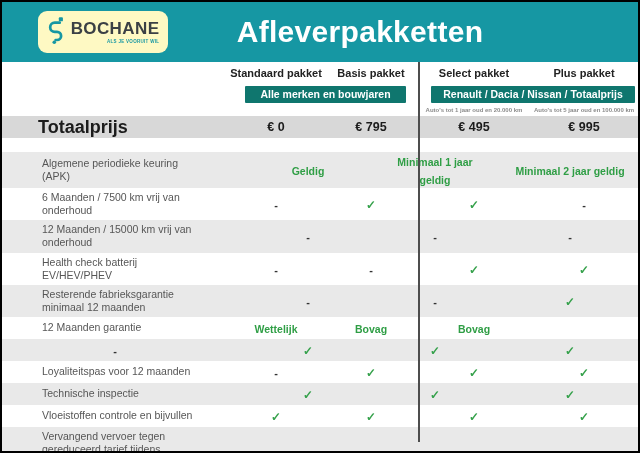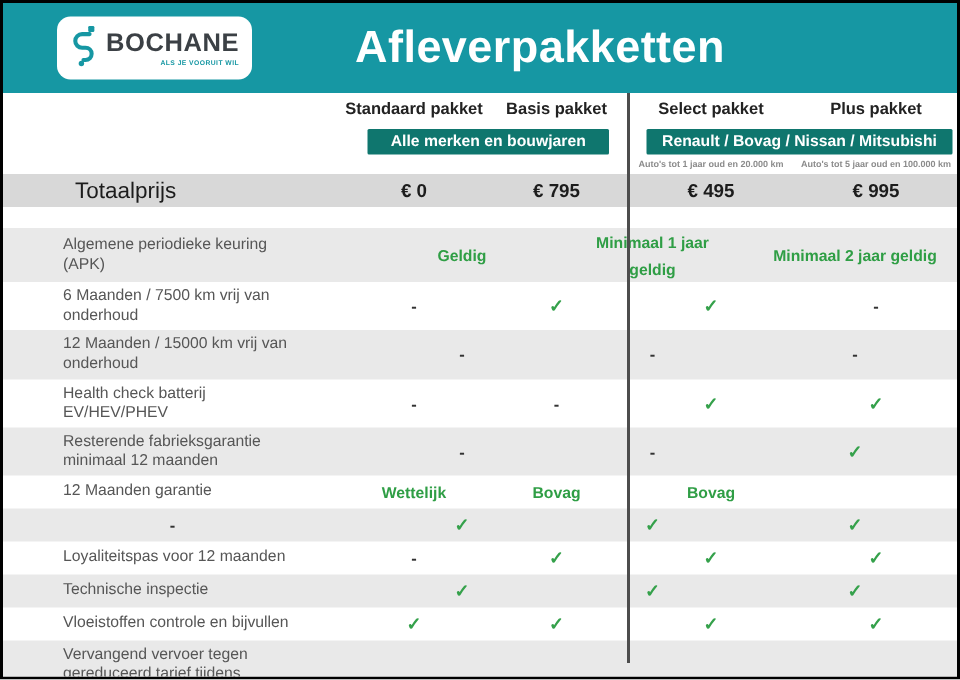--- a/index.html
+++ b/index.html
@@ -8,21 +8,21 @@
   .page {
     position:relative; width:640px; height:453px;
     border:2px solid #000; background:#ffffff; overflow:hidden;
   }
   
   .hdr {
     height:60px; background:#1697a3; display:flex; align-items:center; position:relative;
   }
   .logo-box {
     position:absolute; left:36px; top:9px; width:130px; height:42px;
-    background:#ffffff; border-radius:9px; display:flex; align-items:center;
+    background:#fef9c3; border-radius:9px; display:flex; align-items:center;
     justify-content:center; gap:4px; padding:2px 8px;
   }
   .logo-mark { flex:0 0 auto; }
   .logo-text { display:flex; flex-direction:column; align-items:flex-end; }
   .logo-brand { font-size:17px; font-weight:bold; color:#3b4045; letter-spacing:.4px; line-height:1; }
   .logo-tag { font-size:4.5px; font-weight:bold; color:#1697a3; letter-spacing:.3px; margin-top:2px; }
   .title {
     flex:1; text-align:center; padding-left:80px; color:#ffffff;
     font-size:30px; font-weight:bold; letter-spacing:.3px;
   }
@@ -37,21 +37,21 @@
     background:#0f766e; color:#ffffff; font-weight:bold; font-size:10.5px;
     text-align:center; border-radius:1px; padding:2px 0; line-height:1.2;
   }
   .badge-left  { grid-column:2 / span 2; margin:0 12px 0 17px; }
   .badge-right { grid-column:4 / span 2; margin:0 3px 0 13px; }
   .note-row { height:13px; }
   .pkg-note { font-size:6px; font-weight:bold; color:#8b8b8b; }
   .note-select { grid-column:4; } .note-plus { grid-column:5; }
   
   .total-row { height:22px; background:#d8d8d8; }
-  .total-label { font-size:15px; font-weight:normal; color:#1c1c1c; padding-left:48px; }
+  .total-label { font-size:18px; font-weight:bold; color:#1c1c1c; padding-left:36px; }
   .price { font-size:12.5px; font-weight:bold; color:#1c1c1c; }
   
   .rows { margin-top:14px; }
   .frow { min-height:22px; }
   .frow.shade { background:#e9e9e9;gap:32px; }
   .rlabel { font-size:10.5px; color:#565656; padding:3px 30px 3px 40px; line-height:1.25; }
   .check { color:#35a14b; font-size:12px; font-weight:bold; }
   .dash  { color:#333333; font-size:11px; font-weight:bold; }
   .gval  { color:#2f9e45; font-size:10.5px; font-weight:bold; }
   
@@ -85,21 +85,21 @@
   <div class="grid pkg-names">
     <span class="cell"></span>
     <span class="cell pkg-name">Standaard pakket</span>
     <span class="cell pkg-name">Basis pakket</span>
     <span class="cell pkg-name">Select pakket</span>
     <span class="cell pkg-name">Plus pakket</span>
   </div>
 
   <div class="grid badge-row">
     <span class="badge badge-left">Alle merken en bouwjaren</span>
-    <span class="badge badge-right">Renault / Bovag / Nissan / Mitsubishi</span>
+    <span class="badge badge-right">Renault / Dacia / Nissan / Totaalprijs</span>
   </div>
 
   <div class="grid note-row">
     <span class="cell pkg-note note-select">Auto's tot 1 jaar oud en 20.000 km</span>
     <span class="cell pkg-note note-plus">Auto's tot 5 jaar oud en 100.000 km</span>
   </div>
 
   <div class="grid total-row">
     <span class="total-label">Totaalprijs</span>
     <span class="cell price">€ 0</span>

